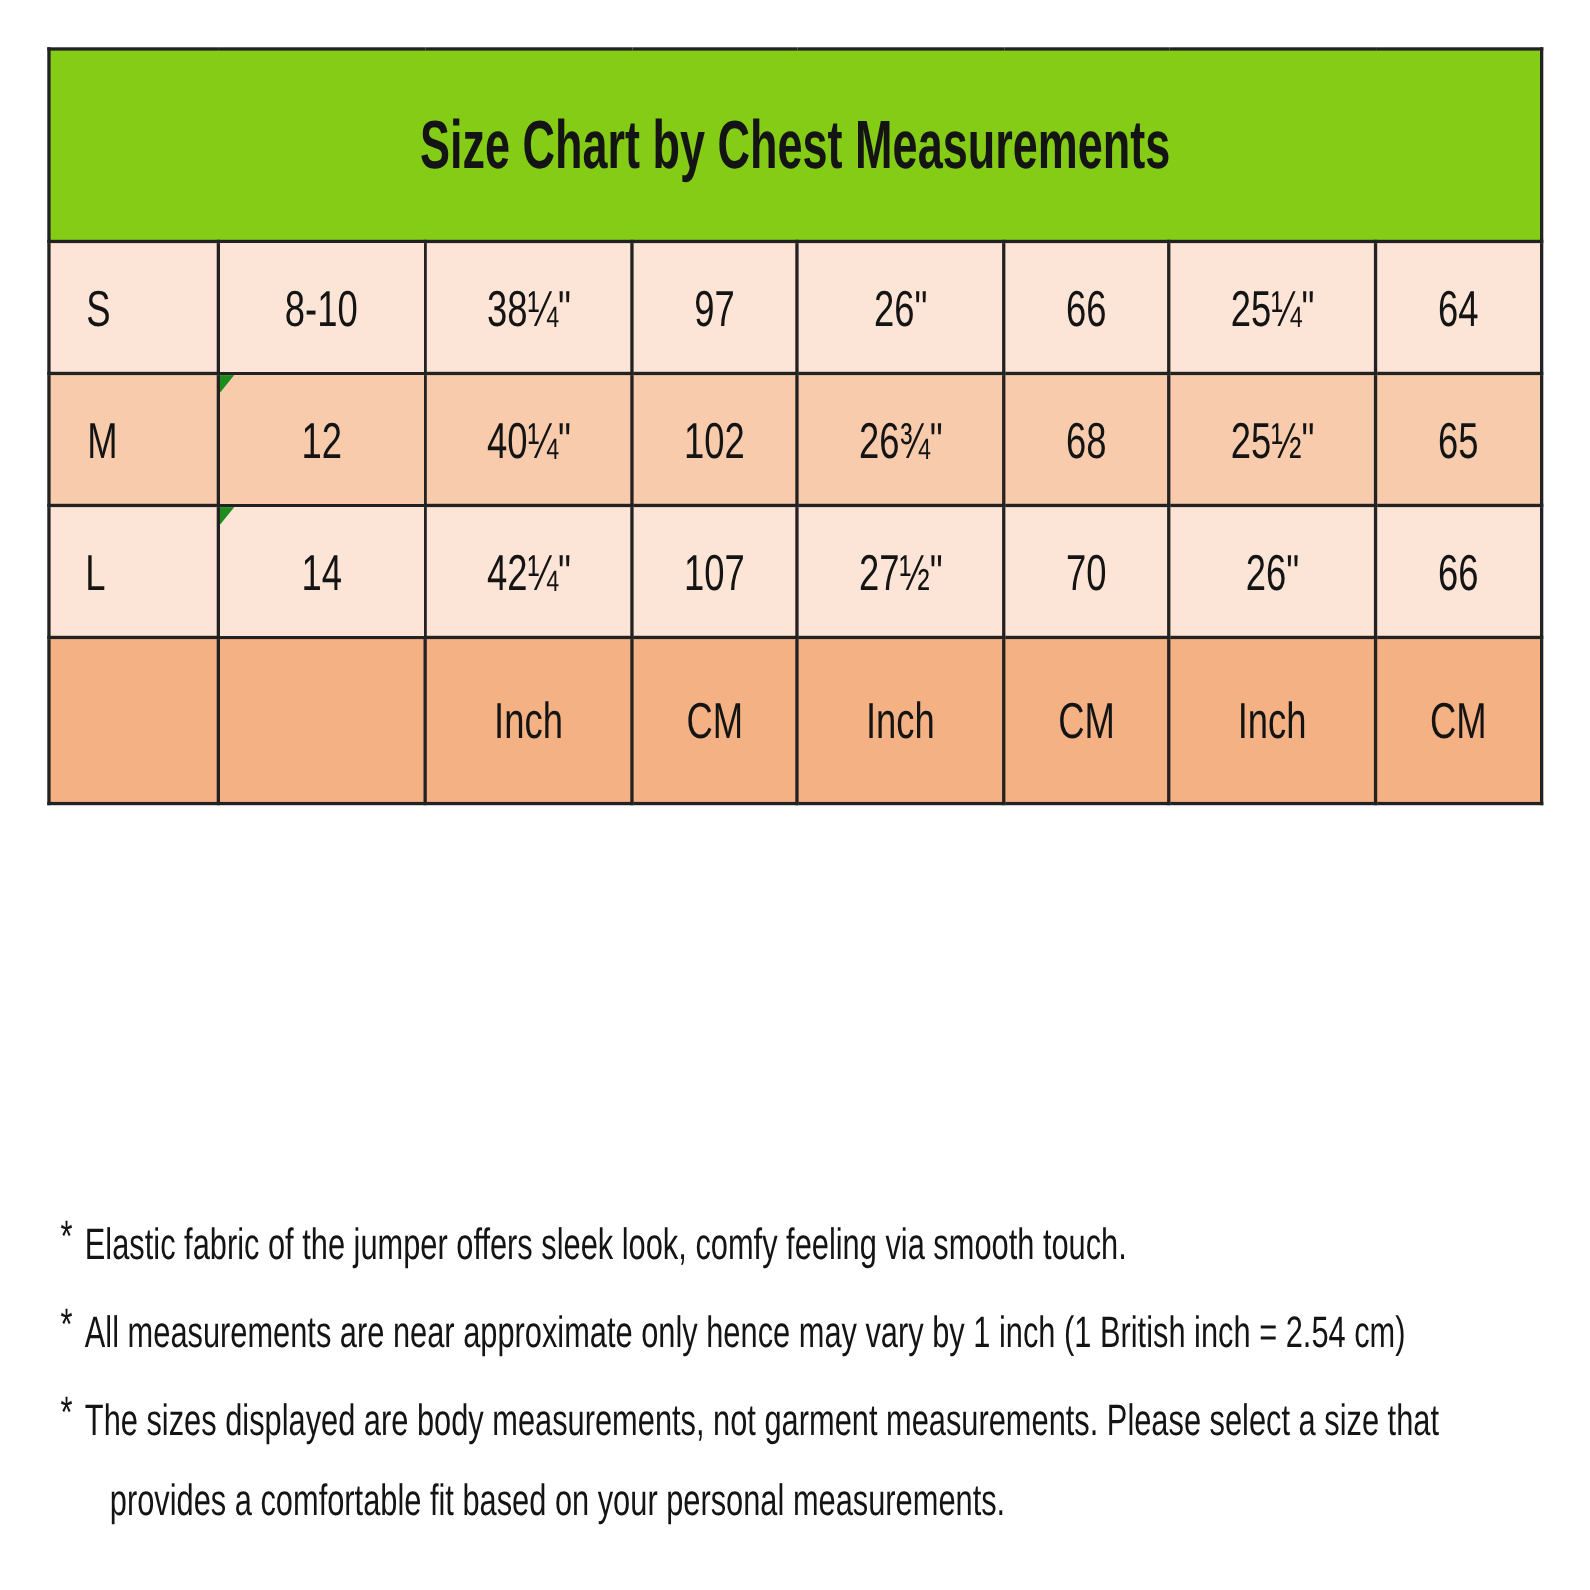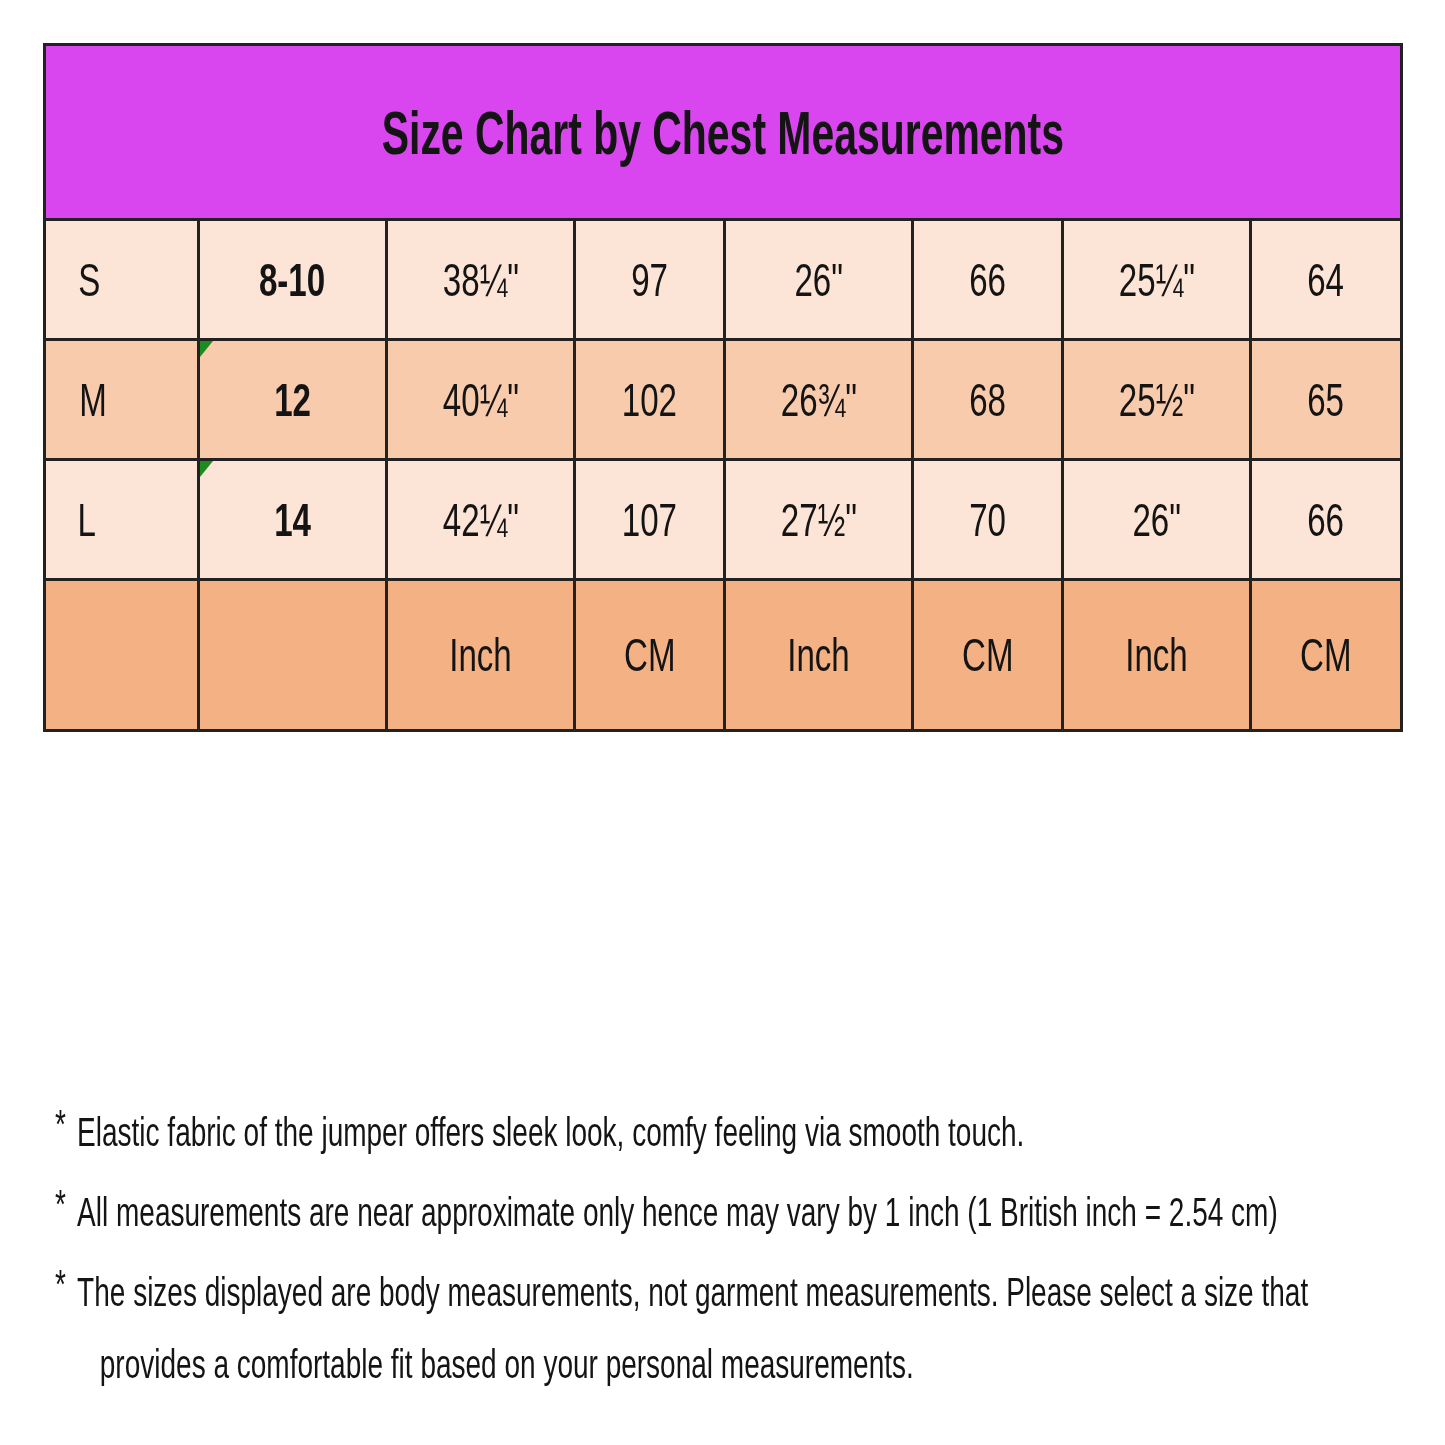--- a/index.html
+++ b/index.html
@@ -26,37 +26,37 @@
     overflow: visible;
   }
 
   
   .c  { display: inline-block; transform: scaleX(0.72); white-space: nowrap; }
   .ct { display: inline-block; transform: scaleX(0.66); white-space: nowrap; }
   .ch { display: inline-block; transform: scaleX(0.70); white-space: nowrap; }
 
   .title-row td {
     height: 175px;
-    background: #d946ef;
+    background: #84cc16;
     font-size: 62px;
     font-weight: 700;
     margin-top: 32px;
   }
   .header-row td {
     height: 117px;
     background: #F4B183;
     font-size: 48px;
     font-weight: 700;
   }
   .u { text-decoration: underline; text-underline-offset: 10px; text-decoration-thickness: 4px; }
 
   .data-row td { height: 120px; font-size: 46px; font-weight: 400; }
   .data-row.light  td { background: #FCE4D6; }
   .data-row.medium td { background: #F8CBAD; text-align: center; }
-  .data-row td.uk-cell { font-weight: 700; margin-top: 17px; }
+  .data-row td.uk-cell { font-weight: 400; margin-top: 17px; }
   .data-row td.size-cell { text-align: left; padding-left: 28px; }
 
   .unit-row td {
     height: 151px;
     background: #F4B183;
     font-size: 46px;
     font-weight: 400;
   }
 
   td.uk-cell { position: relative; }

